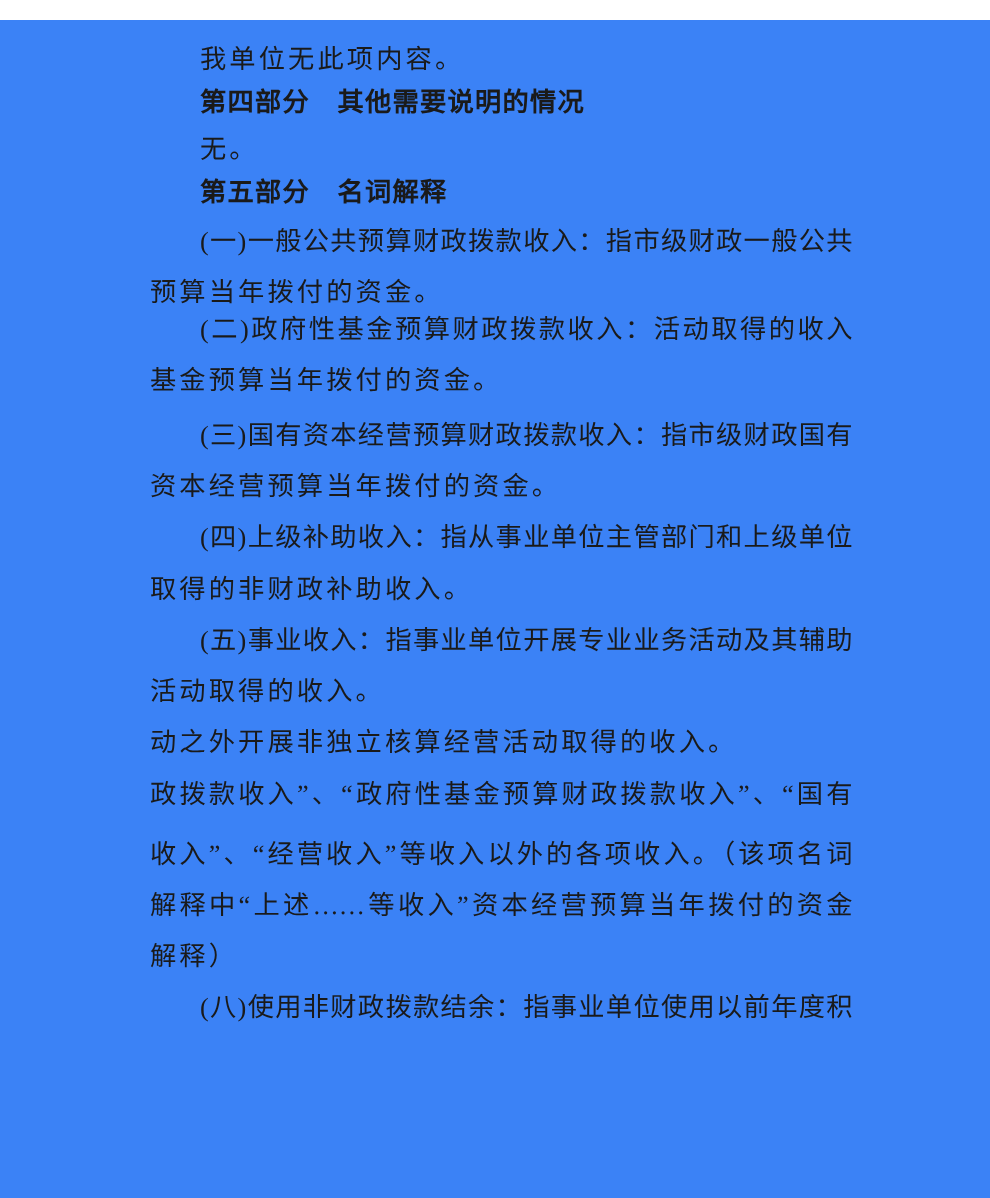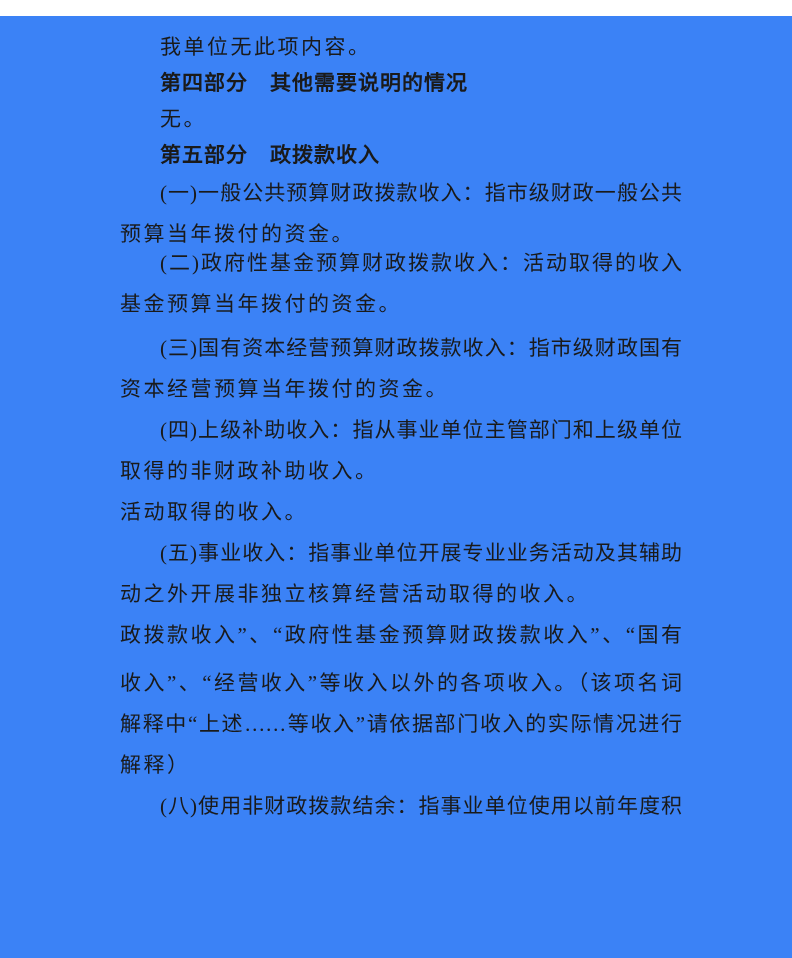--- a/index.html
+++ b/index.html
@@ -58,31 +58,31 @@
   }
 </style>
 </head>
 <body>
 
 <div class="page" style="background: #3b82f6; color: rgb(26, 26, 26); margin-top: 16px;">
   <div class="text-block">
       <div class="line ind">我单位无此项内容。</div>
       <div class="line h ind">第四部分　其他需要说明的情况</div>
       <div class="line ind">无。</div>
-      <div class="line h ind">第五部分　政拨款收入</div>
+      <div class="line h ind">第五部分　名词解释</div>
       <div class="line ind just">(一)一般公共预算财政拨款收入：指市级财政一般公共</div>
       <div class="line">预算当年拨付的资金。</div>
       <div class="line ind just">(二)政府性基金预算财政拨款收入：活动取得的收入</div>
       <div class="line">基金预算当年拨付的资金。</div>
       <div class="line ind just">(三)国有资本经营预算财政拨款收入：指市级财政国有</div>
       <div class="line">资本经营预算当年拨付的资金。</div>
       <div class="line ind just">(四)上级补助收入：指从事业单位主管部门和上级单位</div>
       <div class="line">取得的非财政补助收入。</div>
+      <div class="line ind just">(五)事业收入：指事业单位开展专业业务活动及其辅助</div>
       <div class="line">活动取得的收入。</div>
-      <div class="line ind just">(五)事业收入：指事业单位开展专业业务活动及其辅助</div>
       <div class="line">动之外开展非独立核算经营活动取得的收入。</div>
       <div class="line just">政拨款收入”、“政府性基金预算财政拨款收入”、“国有</div>
       <div class="line just">收入”、“经营收入”等收入以外的各项收入。（该项名词</div>
-      <div class="line just">解释中“上述……等收入”请依据部门收入的实际情况进行</div>
+      <div class="line just">解释中“上述……等收入”资本经营预算当年拨付的资金</div>
       <div class="line">解释）</div>
       <div class="line ind just">(八)使用非财政拨款结余：指事业单位使用以前年度积</div>
     </div>
 </div>
 
 </body></html>

